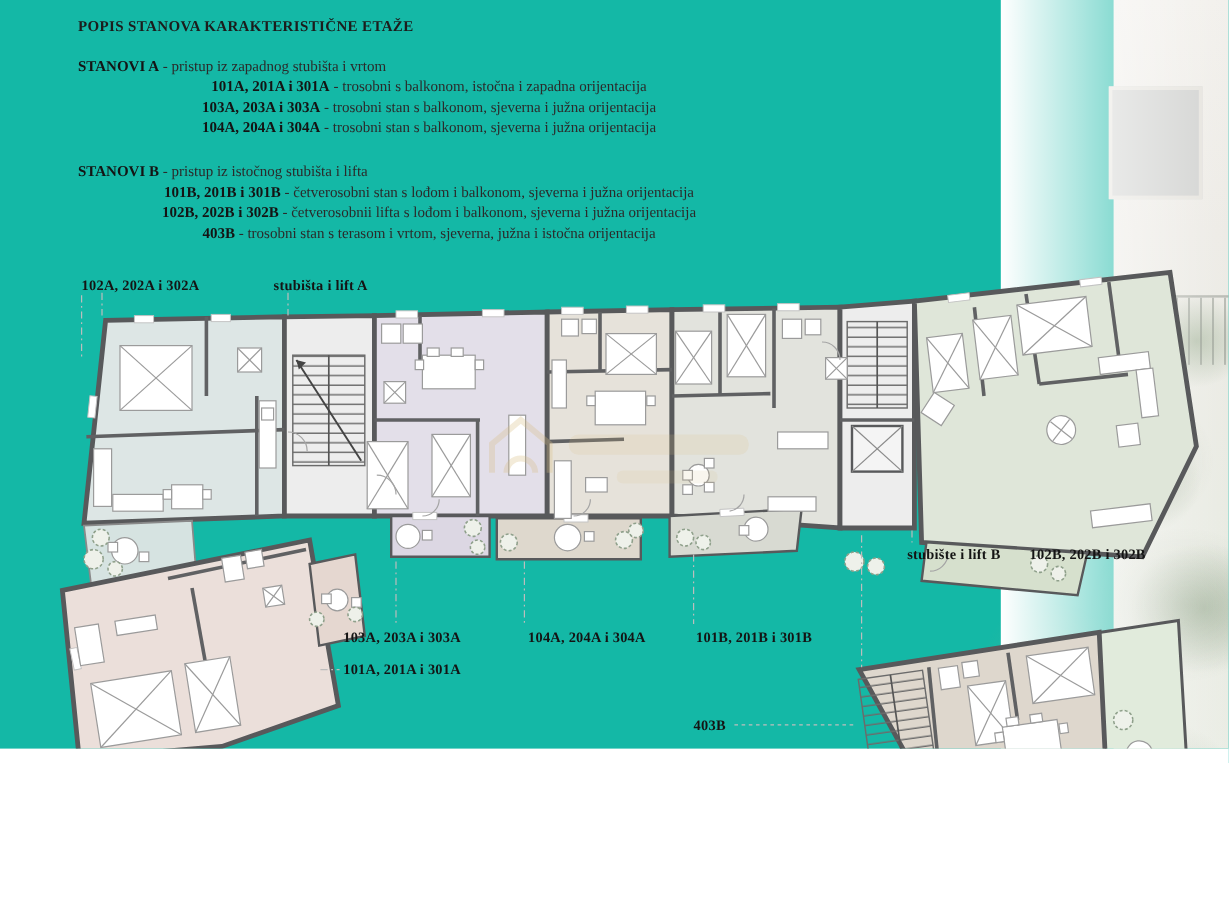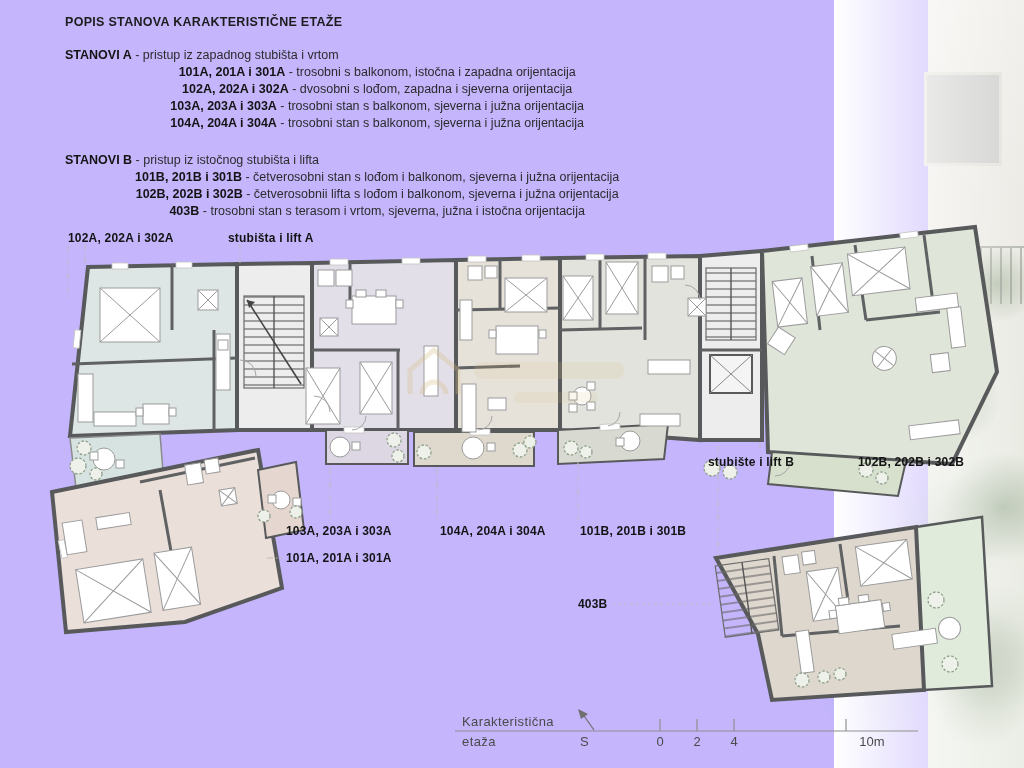--- a/index.html
+++ b/index.html
@@ -1,17 +1,17 @@
 <!DOCTYPE html>
 <html><head>
 <meta charset="utf-8">
 <style>
   html,body{margin:0;padding:0;background:#fff;}
-  .canvas{position:relative;width:1024px;height:768px;background:#c4b5fd;overflow:hidden;
-          font-family:Liberation Sans, sans-serif;color:#222;}
+  .canvas{position:relative;width:1024px;height:624px;background:#14b8a6;overflow:hidden;
+          font-family:Liberation Serif, serif;color:#222;}
   
   .photo-right{position:absolute;top:0;right:0;width:96px;height:768px;
     background:
       radial-gradient(60px 55px at 72% 37%, rgba(148,168,138,.55), rgba(148,168,138,0) 70%),
       radial-gradient(70px 65px at 25% 52%, rgba(138,158,128,.45), rgba(138,158,128,0) 70%),
       radial-gradient(85px 75px at 78% 66%, rgba(128,152,122,.45), rgba(128,152,122,0) 72%),
       radial-gradient(75px 95px at 55% 88%, rgba(142,162,132,.40), rgba(142,162,132,0) 75%),
       linear-gradient(180deg,#f2f0ec 0%,#edebe6 25%,#e9ebe3 55%,#ebeee6 100%);}
   .photo-window{position:absolute;top:72px;right:22px;width:72px;height:88px;
     background:#d2d3d1;border:3px solid #e6e4de;}
@@ -350,21 +350,20 @@
   </div>
 
   <div class="legend">
     <div class="title">POPIS STANOVA KARAKTERISTIČNE ETAŽE</div>
     <div class="sec">
       <div class="sec-head">
         <span class="b">STANOVI A</span><span> - pristup iz zapadnog stubišta i vrtom</span>
       </div>
       <div class="items">
         <div class="item"><span class="b">101A, 201A i 301A</span><span> - trosobni s balkonom, istočna i zapadna orijentacija</span></div>
-        <div class="item"><span class="b">102A, 202A i 302A</span><span> - dvosobni s lođom, zapadna i sjeverna orijentacija</span></div>
         <div class="item"><span class="b">103A, 203A i 303A</span><span> - trosobni stan s balkonom, sjeverna i južna orijentacija</span></div>
         <div class="item"><span class="b">104A, 204A i 304A</span><span> - trosobni stan s balkonom, sjeverna i južna orijentacija</span></div>
       </div>
     </div>
     <div class="sec" style="margin-top:20px;">
       <div class="sec-head">
         <span class="b">STANOVI B</span><span> - pristup iz istočnog stubišta i lifta</span>
       </div>
       <div class="items">
         <div class="item"><span class="b">101B, 201B i 301B</span><span> - četverosobni stan s lođom i balkonom, sjeverna i južna orijentacija</span></div>
@@ -373,21 +372,21 @@
       </div>
     </div>
   </div>
 
   <div class="plan-label" style="left:68px;top:231px;">102A, 202A i 302A</div>
   <div class="plan-label" style="left:228px;top:231px;">stubišta i lift A</div>
   <div class="plan-label" style="left:286px;top:524px;">103A, 203A i 303A</div>
   <div class="plan-label" style="left:286px;top:551px;">101A, 201A i 301A</div>
   <div class="plan-label" style="left:440px;top:524px;">104A, 204A i 304A</div>
   <div class="plan-label" style="left:580px;top:524px;">101B, 201B i 301B</div>
-  <div class="plan-label" style="left:708px;top:455px;">stubište i lift B</div>
+  <div class="plan-label" style="left:756px;top:455px;">stubište i lift B</div>
   <div class="plan-label" style="left:858px;top:455px;">102B, 202B i 302B</div>
   <div class="plan-label" style="left:578px;top:597px;">403B</div>
 
   <div class="scale-text" style="left:462px;top:714px;">Karakteristična</div>
   <div class="scale-text" style="left:462px;top:734px;">etaža</div>
   <div class="scale-text" style="left:580px;top:734px;">S</div>
   <div class="tick-label" style="left:660px;top:734px;">0</div>
   <div class="tick-label" style="left:697px;top:734px;">2</div>
   <div class="tick-label" style="left:734px;top:734px;">4</div>
   <div class="tick-label" style="left:872px;top:734px;">10m</div>

